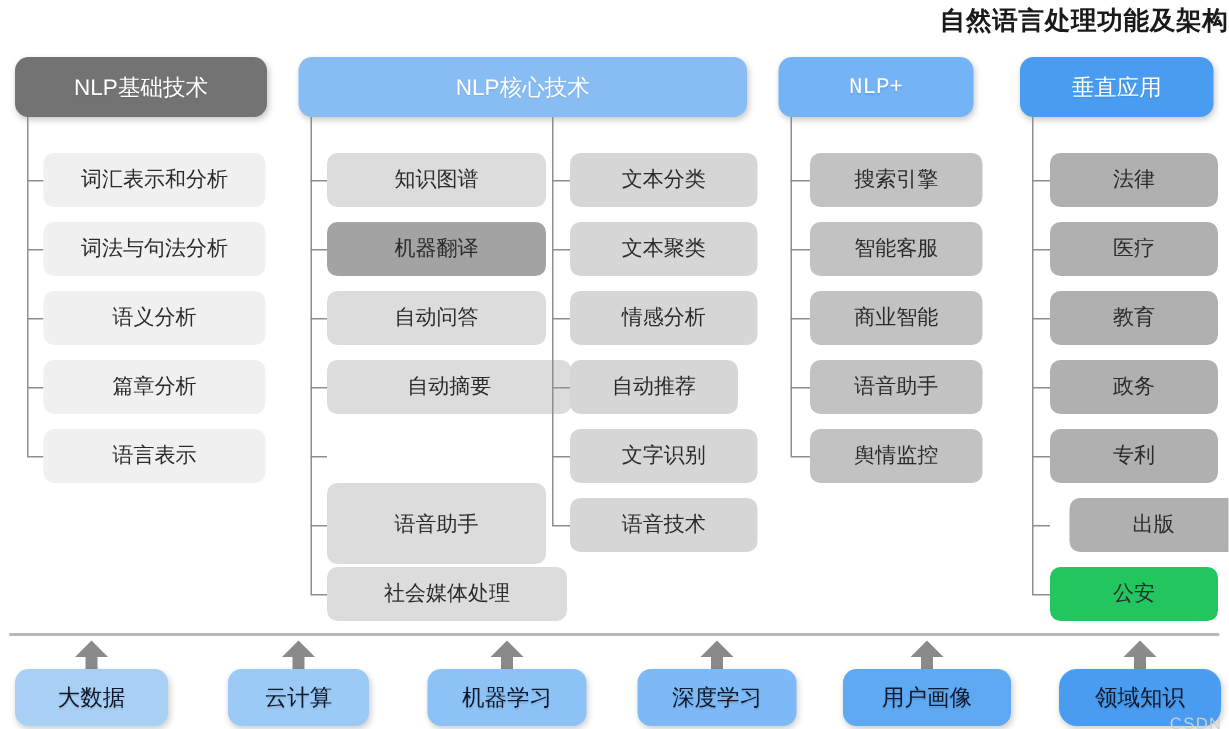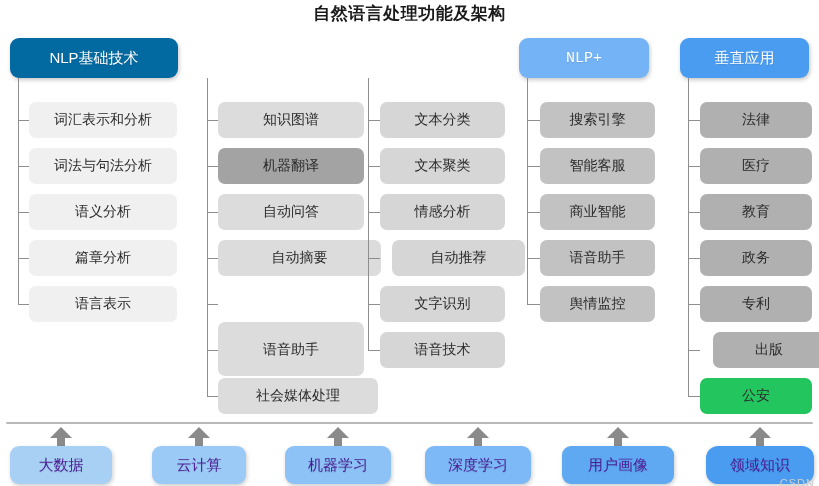--- a/index.html
+++ b/index.html
@@ -8,21 +8,21 @@
     background:#ffffff;
     font-family:"Liberation Sans","DejaVu Sans",sans-serif;
     overflow:hidden;
     position:relative;
   }
   #stage{position:relative;width:819px;height:486px;overflow:hidden;}
 
   
   .title{
     position:absolute;left:0;top:2px;width:819px;
-    text-align:center;
+    text-align:right;
     font-size:17px;font-weight:bold;color:#1a1a1a;
     letter-spacing:.5px;
     white-space:nowrap;
   }
 
   
   .hdr{
     position:absolute;
     border-radius:9px;
     display:flex;align-items:center;justify-content:center;
@@ -61,41 +61,42 @@
     border-left:11px solid transparent;
     border-right:11px solid transparent;
     border-bottom:11px solid #8a8a8a;
   }
 
   
   .found{
     position:absolute;
     border-radius:9px;
     display:flex;align-items:center;justify-content:center;
-    color:#4c1d95;font-size:15px;font-weight:500;
+    color:#0f172a;font-size:15px;font-weight:500;
     box-shadow:1px 2px 4px rgba(0,0,0,.20);
     white-space:nowrap;
     text-shadow:0 1px 1px rgba(0,0,0,.10);
   }
 
   
   .watermark{
     position:absolute;right:4px;bottom:-3px;
     font-size:11px;color:#cfcfcf;
     white-space:nowrap;letter-spacing:1px;
   }
 </style>
 </head>
 <body>
 
 <div id="stage">
 
   <div class="title">自然语言处理功能及架构</div>
 
-  <div class="hdr" id="hdr-0" style="left: 10px; top: 38px; width: 168px; height: 40px; background: #0369a1;">NLP基础技术</div>
+  <div class="hdr" id="hdr-0" style="left: 10px; top: 38px; width: 168px; height: 40px; background: #737373;">NLP基础技术</div>
+  <div class="hdr" id="hdr-1" style="left: 199px; top: 38px; width: 299px; height: 40px; background: rgb(136, 189, 244);">NLP核心技术</div>
   <div class="hdr" id="hdr-3" style="left: 519px; top: 38px; width: 130px; height: 40px; background: rgb(116, 179, 246); font-family: Liberation Mono, monospace;">NLP+</div>
   <div class="hdr" id="hdr-4" style="left: 680px; top: 38px; width: 129px; height: 40px; background: rgb(74, 156, 240);">垂直应用</div>
 
   <div id="gen">
       <div class="trunk" style="left: 18px; top: 78px; height: 226px;"></div>
       <div class="branch" style="left: 18px; top: 120px; width: 11px;"></div>
       <div class="node" style="left: 29px; top: 102px; width: 148px; height: 36px; background: rgb(240, 240, 240);">词汇表示和分析</div>
       <div class="branch" style="left: 18px; top: 166px; width: 11px;"></div>
       <div class="node" style="left: 29px; top: 148px; width: 148px; height: 36px; background: rgb(240, 240, 240);">词法与句法分析</div>
       <div class="branch" style="left: 18px; top: 212px; width: 11px;"></div>
@@ -120,21 +121,21 @@
       <div class="branch" style="left: 207px; top: 396px; width: 11px;"></div>
       <div class="node" style="left: 218px; top: 378px; width: 160px; height: 36px; background: rgb(220, 220, 220);">社会媒体处理</div>
       <div class="trunk" style="left: 368px; top: 78px; height: 272px;"></div>
       <div class="branch" style="left: 368px; top: 120px; width: 12px;"></div>
       <div class="node" style="left: 380px; top: 102px; width: 125px; height: 36px; background: rgb(214, 214, 214);">文本分类</div>
       <div class="branch" style="left: 368px; top: 166px; width: 12px;"></div>
       <div class="node" style="left: 380px; top: 148px; width: 125px; height: 36px; background: rgb(214, 214, 214);">文本聚类</div>
       <div class="branch" style="left: 368px; top: 212px; width: 12px;"></div>
       <div class="node" style="left: 380px; top: 194px; width: 125px; height: 36px; background: rgb(214, 214, 214);">情感分析</div>
       <div class="branch" style="left: 368px; top: 258px; width: 12px;"></div>
-      <div class="node" style="left: 380px; top: 240px; width: 133px; height: 36px; background: rgb(214, 214, 214); margin-left: 12px;">自动推荐</div>
+      <div class="node" style="left: 380px; top: 240px; width: 112px; height: 36px; background: rgb(214, 214, 214);">自动推荐</div>
       <div class="branch" style="left: 368px; top: 304px; width: 12px;"></div>
       <div class="node" style="left: 380px; top: 286px; width: 125px; height: 36px; background: rgb(214, 214, 214);">文字识别</div>
       <div class="branch" style="left: 368px; top: 350px; width: 12px;"></div>
       <div class="node" style="left: 380px; top: 332px; width: 125px; height: 36px; background: rgb(214, 214, 214);">语音技术</div>
       <div class="trunk" style="left: 527px; top: 78px; height: 226px;"></div>
       <div class="branch" style="left: 527px; top: 120px; width: 13px;"></div>
       <div class="node" style="left: 540px; top: 102px; width: 115px; height: 36px; background: rgb(194, 194, 194);">搜索引擎</div>
       <div class="branch" style="left: 527px; top: 166px; width: 13px;"></div>
       <div class="node" style="left: 540px; top: 148px; width: 115px; height: 36px; background: rgb(194, 194, 194);">智能客服</div>
       <div class="branch" style="left: 527px; top: 212px; width: 13px;"></div>

